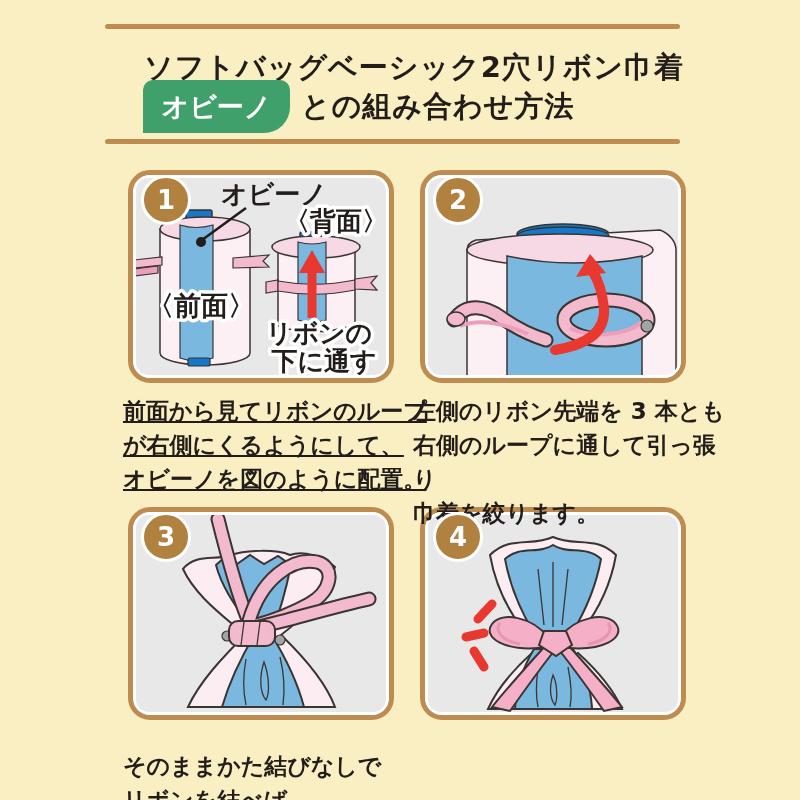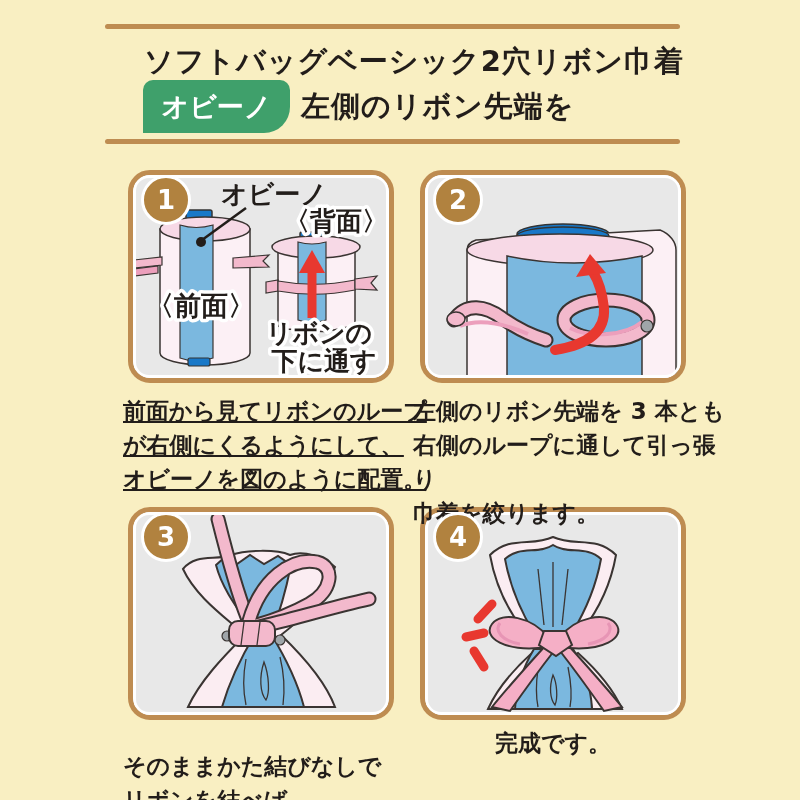--- a/index.html
+++ b/index.html
@@ -5,21 +5,21 @@
   html,body { margin:0; padding:0; background:#F9EFC2; }
   .page {
     position:relative; width:800px; height:800px; background:#F9EFC2;
     font-family:"DejaVu Sans","Liberation Sans",sans-serif; overflow:hidden;
     color:#221D1A;
   }
   .rule { position:absolute; left:105px; width:575px; height:5px;
           background:#BE8C51; border-radius:3px; }
   .rule-top { top:24px; }
   .rule-bottom { top:139px; }
-  .title { position:absolute; left:144px; top:42px; margin:0;
+  .title { position:absolute; left:144px; top:48px; margin:0;
            font-size:29px; font-weight:bold; letter-spacing:1px; }
   .title-row2 { position:absolute; left:143px; top:80px;
                 display:flex; align-items:center; gap:11px; }
   .badge { width:147px; height:53px; background:#3FA06B; color:#FFFFFF;
            font-size:27px; font-weight:bold; display:flex; align-items:center;
            justify-content:center; border-radius:10px 10px 26px 0; }
   .subtitle { font-size:29px; font-weight:bold; letter-spacing:1px; }
 
   .panel { position:absolute; width:266px; height:213px; background:#E8E8E8;
            border:5px solid #BE8C51; border-radius:22px; box-sizing:border-box;
@@ -54,21 +54,21 @@
 <body>
 
 <div class="page">
 
   <div class="rule rule-top"></div>
 
   <h1 class="title">ソフトバッグベーシック2穴リボン巾着</h1>
 
   <div class="title-row2">
     <span class="badge">オビーノ</span>
-    <span class="subtitle">左側のリボン先端を</span>
+    <span class="subtitle">との組み合わせ方法</span>
   </div>
 
   <div class="rule rule-bottom"></div>
 
   <section class="panel p1">
     <svg viewBox="0 0 266 213">
       <g>
         <rect x="58" y="40" width="26" height="14" rx="2" fill="#1878C8" stroke="#333" stroke-width="1.5"></rect>
         <path d="M32,59 L32,183 A45,12 0 0 0 122,183 L122,59 Z" fill="#FCF0F5" stroke="#3A3432" stroke-width="1.5"></path>
         <ellipse cx="77" cy="59" rx="45" ry="12" fill="#F7D9E6" stroke="#3A3432" stroke-width="1.5"></ellipse>
@@ -200,15 +200,14 @@
   </section>
 
   <p class="caption c1">前面から見てリボンのループ
 が右側にくるようにして、
 オビーノを図のように配置。</p>
   <p class="caption c2">左側のリボン先端を 3 本とも
 右側のループに通して引っ張り
 巾着を絞ります。</p>
   <p class="caption c3">そのままかた結びなしで
 リボンを結べば…</p>
-  <p class="caption c4">完成です。</p>
 
 </div>
 
 </body></html>

